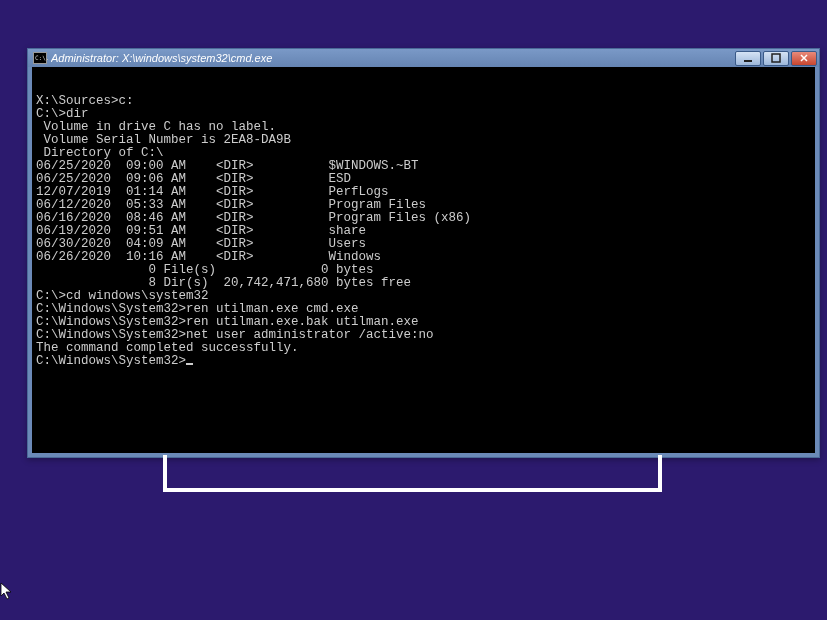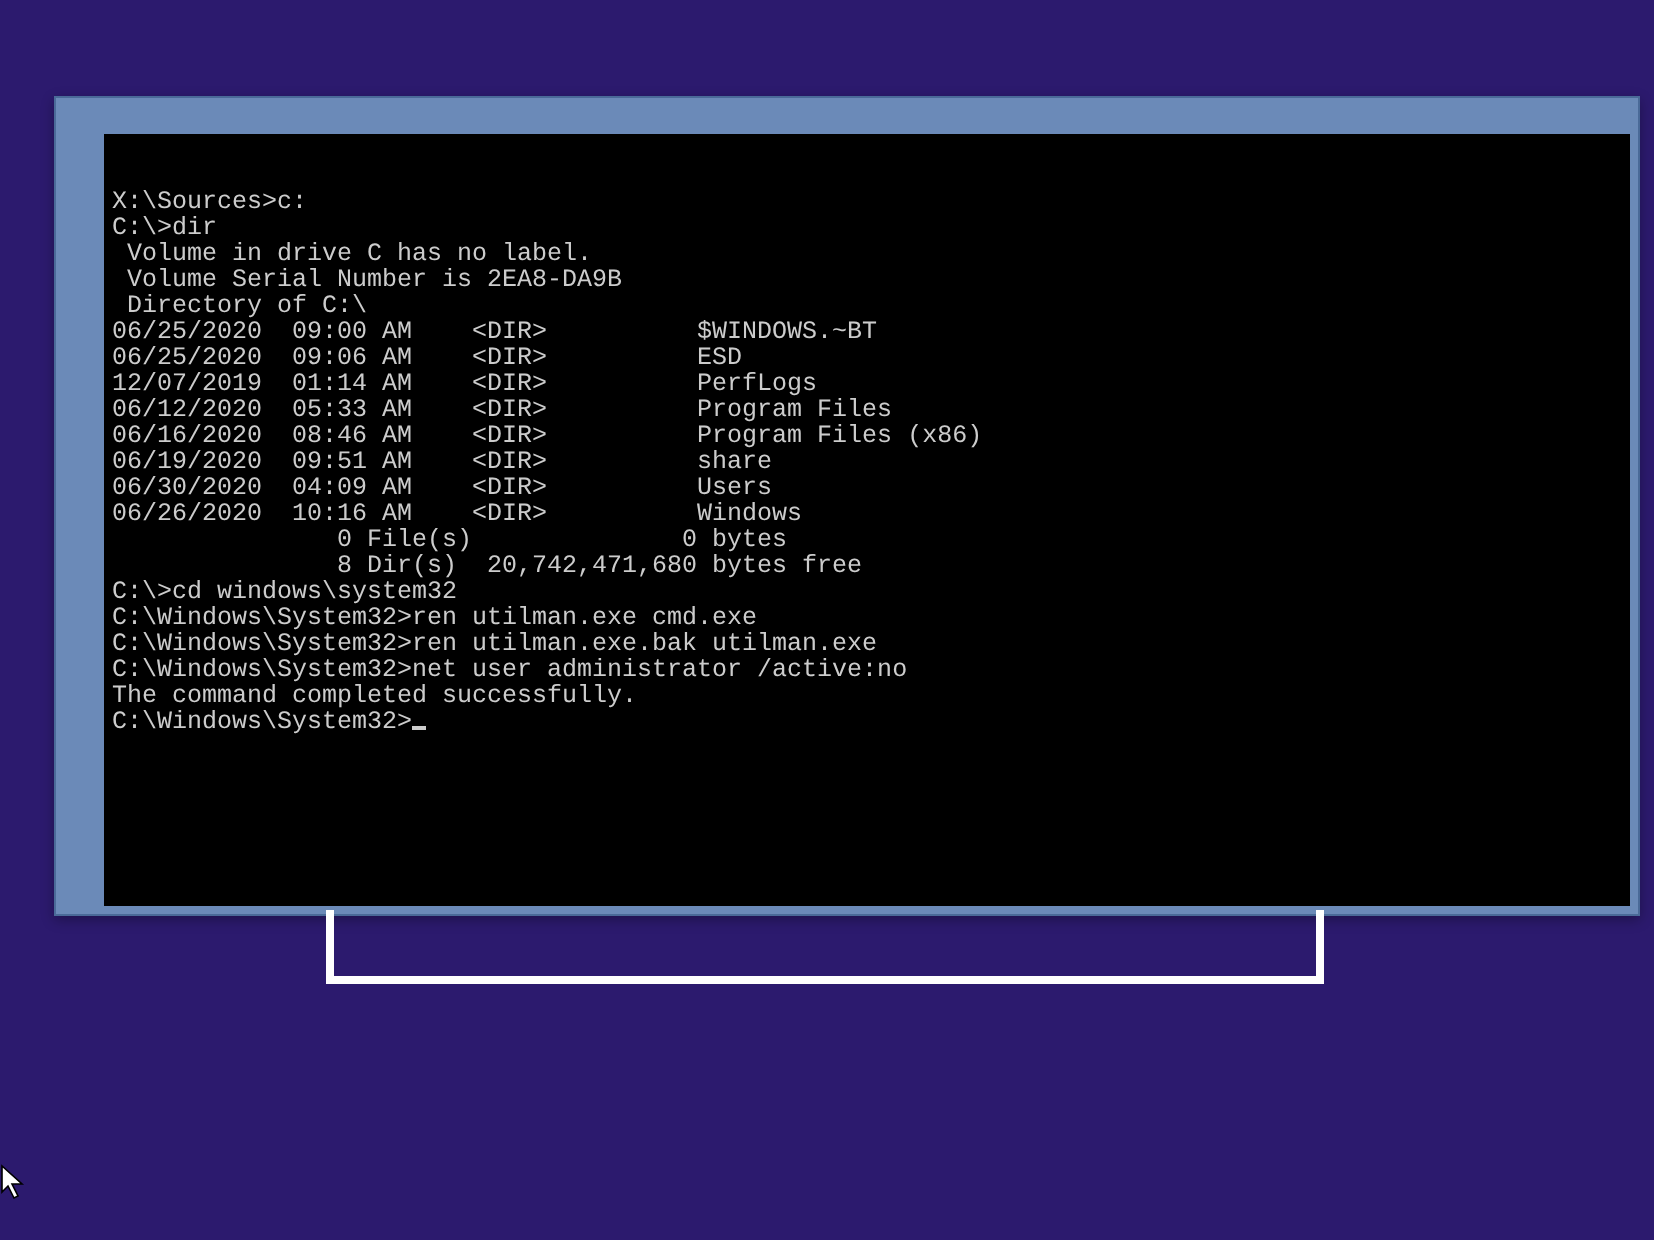--- a/index.html
+++ b/index.html
@@ -78,21 +78,20 @@
       right: 4px;
       bottom: 4px;
       background: #000;
       padding: 2px 4px;
       font-family: "Consolas", "Courier New", monospace;
       font-size: 12.5px;
       line-height: 13px;
       color: #cccccc;
       white-space: pre;
       overflow: hidden;
-      margin-left: 20px;
     }
     .cursor {
       display: inline-block;
       width: 7px;
       height: 2px;
       background: #cccccc;
       vertical-align: baseline;
       margin-bottom: -1px;
     }
     .line { display: block; }
@@ -110,20 +109,41 @@
       left: 0px;
       top: 582px;
       width: 14px;
       height: 18px;
     }
   </style>
 </head>
 <body>
 
 <div class="window">
+  <div class="titlebar">
+    <div class="title-icon">C:\.</div>
+    <div class="title-text">Administrator: X:\windows\system32\cmd.exe</div>
+    <div class="win-controls">
+      <div class="win-btn min">
+        <svg viewBox="0 0 10 10">
+            <rect x="1" y="7" width="8" height="2" fill="#222"></rect>
+          </svg>
+      </div>
+      <div class="win-btn max">
+        <svg viewBox="0 0 10 10">
+            <rect x="1" y="1" width="8" height="8" fill="none" stroke="#222" stroke-width="1.5"></rect>
+          </svg>
+      </div>
+      <div class="win-btn close">
+        <svg viewBox="0 0 10 10">
+            <path d="M2 2 L8 8 M8 2 L2 8" stroke="#fff" stroke-width="1.5"></path>
+          </svg>
+      </div>
+    </div>
+  </div>
   <div class="terminal">
     <div id="term-lines"><span class="line">X:\Sources&gt;c:</span><span class="line"></span><span class="line">C:\&gt;dir</span><span class="line"> Volume in drive C has no label.</span><span class="line"> Volume Serial Number is 2EA8-DA9B</span><span class="line"></span><span class="line"> Directory of C:\</span><span class="line"></span><span class="line">06/25/2020  09:00 AM    &lt;DIR&gt;          $WINDOWS.~BT</span><span class="line">06/25/2020  09:06 AM    &lt;DIR&gt;          ESD</span><span class="line">12/07/2019  01:14 AM    &lt;DIR&gt;          PerfLogs</span><span class="line">06/12/2020  05:33 AM    &lt;DIR&gt;          Program Files</span><span class="line">06/16/2020  08:46 AM    &lt;DIR&gt;          Program Files (x86)</span><span class="line">06/19/2020  09:51 AM    &lt;DIR&gt;          share</span><span class="line">06/30/2020  04:09 AM    &lt;DIR&gt;          Users</span><span class="line">06/26/2020  10:16 AM    &lt;DIR&gt;          Windows</span><span class="line">               0 File(s)              0 bytes</span><span class="line">               8 Dir(s)  20,742,471,680 bytes free</span><span class="line"></span><span class="line">C:\&gt;cd windows\system32</span><span class="line"></span><span class="line">C:\Windows\System32&gt;ren utilman.exe cmd.exe</span><span class="line"></span><span class="line">C:\Windows\System32&gt;ren utilman.exe.bak utilman.exe</span><span class="line"></span><span class="line">C:\Windows\System32&gt;net user administrator /active:no</span><span class="line">The command completed successfully.</span><span class="line"></span></div><span class="line"><span>C:\Windows\System32&gt;</span><span class="cursor"></span></span>
   </div>
 </div>
 
 <div class="callout-box"></div>
 
 <svg class="mouse-cursor" viewBox="0 0 14 18">
   <path d="M1 1 L1 14 L4 11 L7 17 L9 16 L6 10 L11 10 Z" fill="#fff" stroke="#000" stroke-width="0.8"></path>
 </svg>

